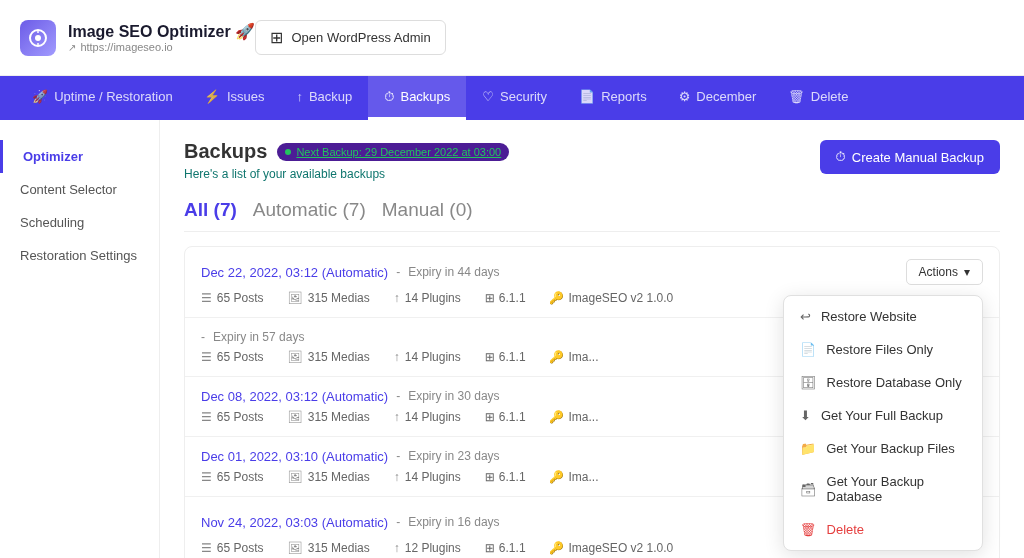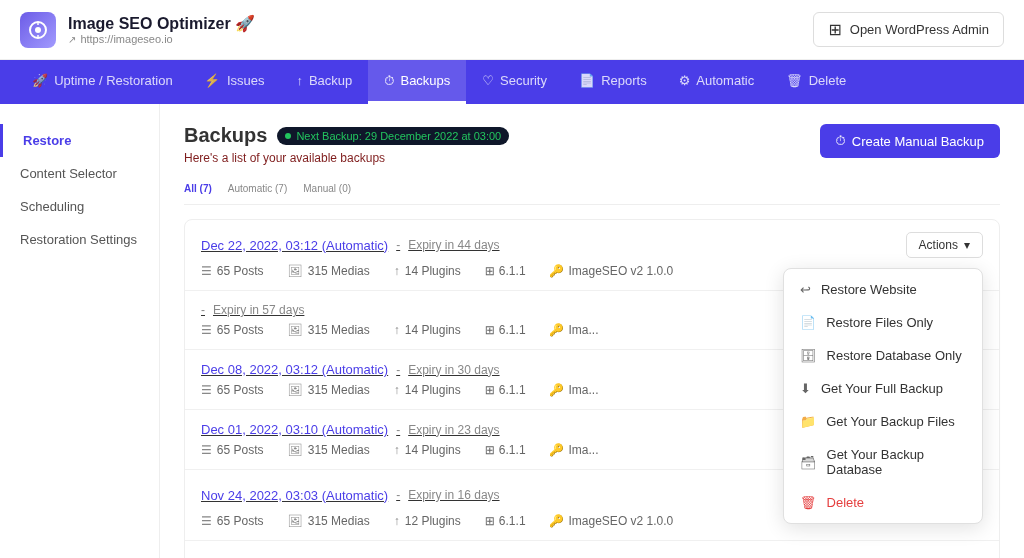--- a/index.html
+++ b/index.html
@@ -4,23 +4,23 @@
   <style>
     * { box-sizing: border-box; margin: 0; padding: 0; }
     body { font-family: -apple-system, BlinkMacSystemFont, 'Segoe UI', sans-serif; font-size: 13px; background: #f5f6fa; color: #333; }
 
     
     .header {
       background: #fff;
       padding: 10px 20px;
       display: flex;
       align-items: center;
-      justify-content: space-between;
+      justify-content: flex-start;
       border-bottom: 1px solid #eee;
-      height: 60px;
+      height: 76px;
     }
     .header-left { display: flex; align-items: center; gap: 12px; }
     .logo-icon {
       width: 36px; height: 36px;
       background: linear-gradient(135deg, #6c5ce7, #a29bfe);
       border-radius: 8px;
       display: flex; align-items: center; justify-content: center;
       color: #fff; font-size: 16px; font-weight: bold;
     }
     .app-title { font-size: 16px; font-weight: 700; color: #1a1a2e; }
@@ -89,66 +89,65 @@
       margin-bottom: 16px;
     }
     .page-title-area {}
     .page-title {
       font-size: 20px; font-weight: 700;
       display: flex; align-items: center; gap: 10px;
       margin-bottom: 4px;
     }
     .next-backup-badge {
       display: flex; align-items: center; gap: 5px;
-      background: #0f172a; color: #22c55e;
+      background: #4c1d95; color: #22c55e;
       font-size: 11px; padding: 3px 8px;
-      border-radius: 12px; font-weight: 500;
+      border-radius: 12px; font-weight: 500; text-decoration: underline;
     }
     .badge-dot { width: 6px; height: 6px; background: #22c55e; border-radius: 50%; }
-    .page-subtitle { font-size: 12px; color: #7f1d1d; }
+    .page-subtitle { font-size: 12px; color: #0f766e; }
 
     .create-backup-btn {
       display: flex; align-items: center; gap: 6px;
       background: #4a3de8; color: #fff;
       border: none; border-radius: 6px;
       padding: 9px 16px; font-size: 13px;
       cursor: pointer; font-weight: 500;
       white-space: nowrap;
     }
 
     
     .filter-tabs {
       display: flex; gap: 16px;
       margin-bottom: 14px;
       border-bottom: 1px solid #eee;
       padding-bottom: 8px;
     }
     .filter-tab {
-      font-size: 10px; color: #888;
+      font-size: 19px; color: #888;
       cursor: pointer; padding: 2px 0;
     }
     .filter-tab.active { color: #4a3de8; font-weight: 600; }
 
     
     .backup-list { border: 1px solid #eee; border-radius: 8px; overflow: visible; position: relative; }
     .backup-row {
       border-bottom: 1px solid #f0f0f0;
       padding: 12px 16px;
       position: relative;
     }
     .backup-row:last-child { border-bottom: none; }
     .backup-row-top {
       display: flex; align-items: center;
       justify-content: space-between;
       margin-bottom: 6px;
     }
     .backup-title {
-      display: flex; align-items: center; gap: 8px;
+      display: flex; align-items: flex-start; gap: 8px;
       font-size: 13px;
-      text-decoration: underline;
     }
     .backup-date { color: #4a3de8; font-weight: 500; font-size: 13px; }
     .backup-expiry { color: #888; font-size: 12px; }
 
     .backup-meta {
       display: flex; align-items: center; gap: 24px;
       font-size: 12px; color: #666;
     }
     .meta-item { display: flex; align-items: center; gap: 5px; }
     .meta-icon { font-size: 12px; color: #888; }
@@ -237,33 +236,33 @@
   <div class="nav-item">
     <span class="nav-icon">♡</span>
     <span>Security</span>
   </div>
   <div class="nav-item">
     <span class="nav-icon">📄</span>
     <span>Reports</span>
   </div>
   <div class="nav-item">
     <span class="nav-icon">⚙</span>
-    <span>Automatic</span>
+    <span>December</span>
   </div>
   <div class="nav-item">
     <span class="nav-icon">🗑</span>
     <span>Delete</span>
   </div>
 </nav>
 
 <div class="layout">
 
   <div class="sidebar">
     <div class="sidebar-item active">
-      <span>Restore</span>
+      <span>Optimizer</span>
     </div>
     <div class="sidebar-item">
       <span>Content Selector</span>
     </div>
     <div class="sidebar-item">
       <span>Scheduling</span>
     </div>
     <div class="sidebar-item">
       <span>Restoration Settings</span>
     </div>

